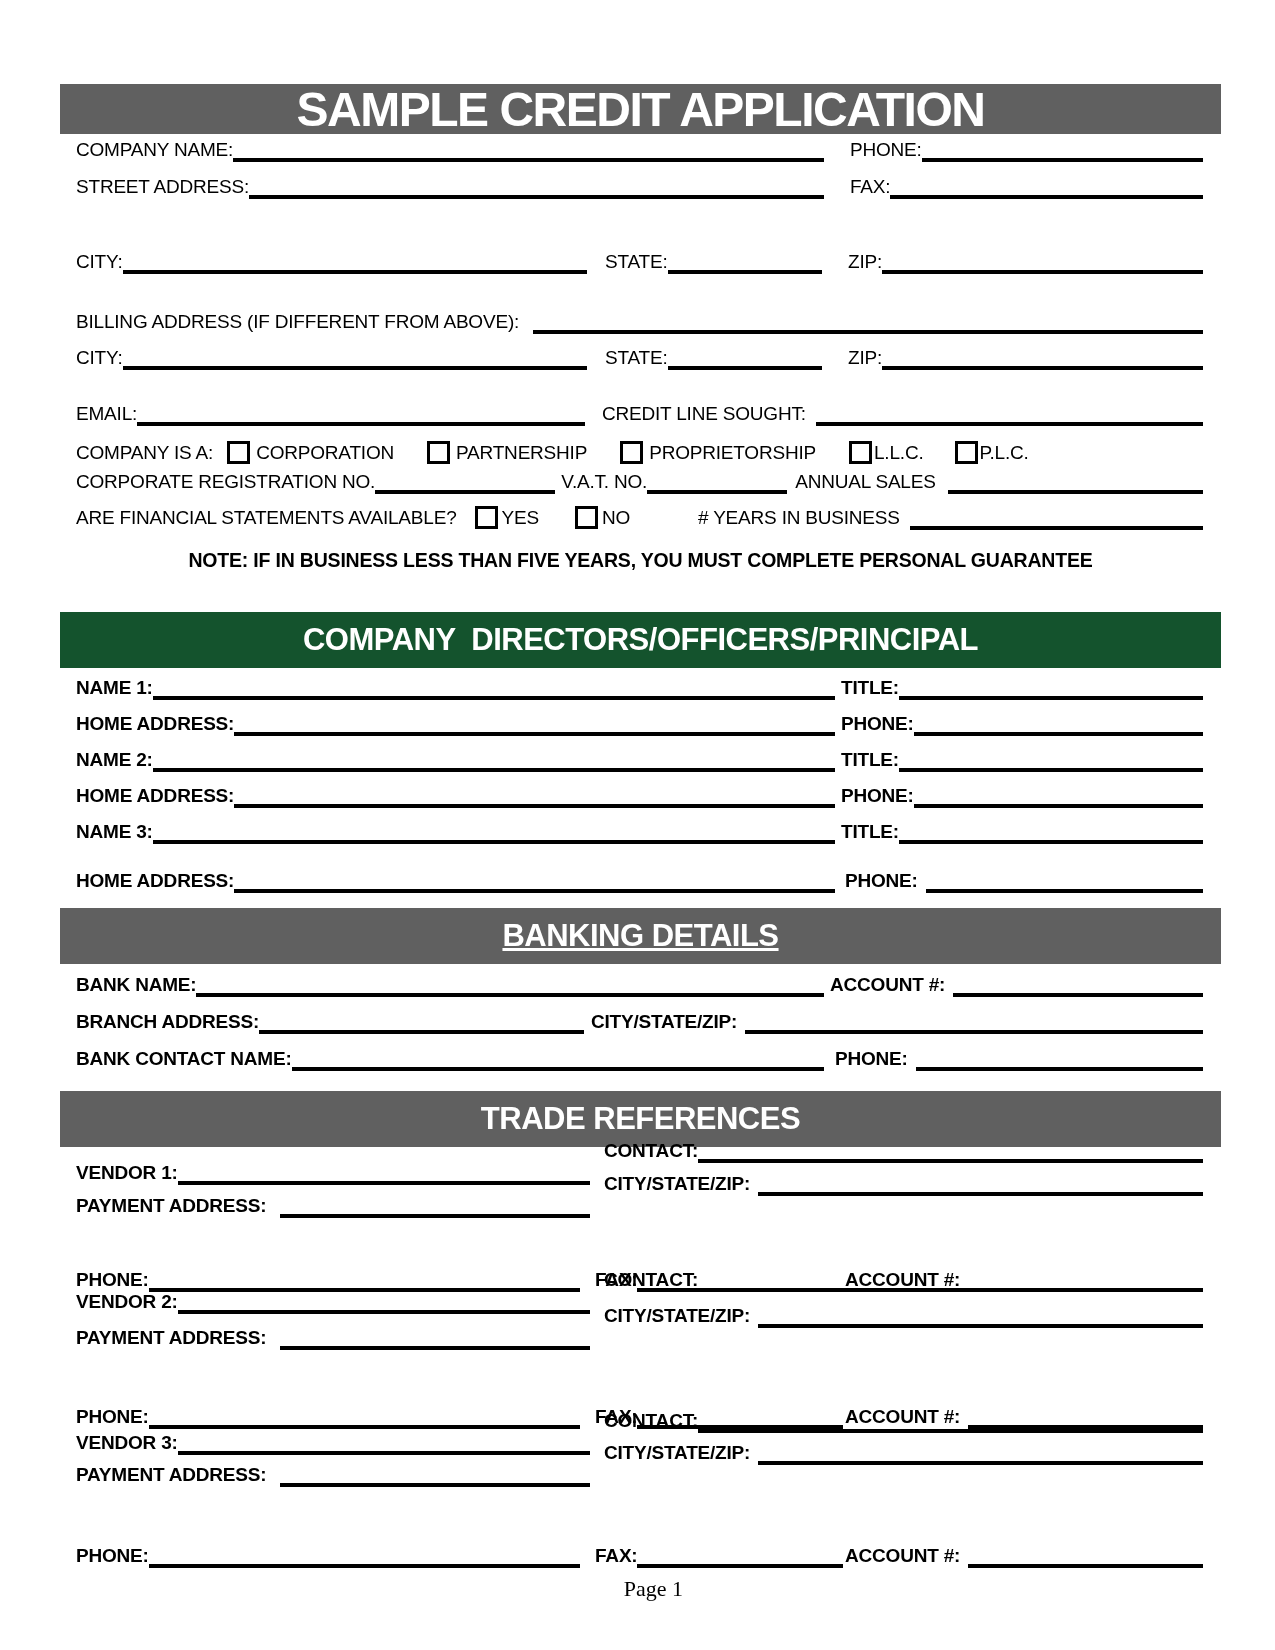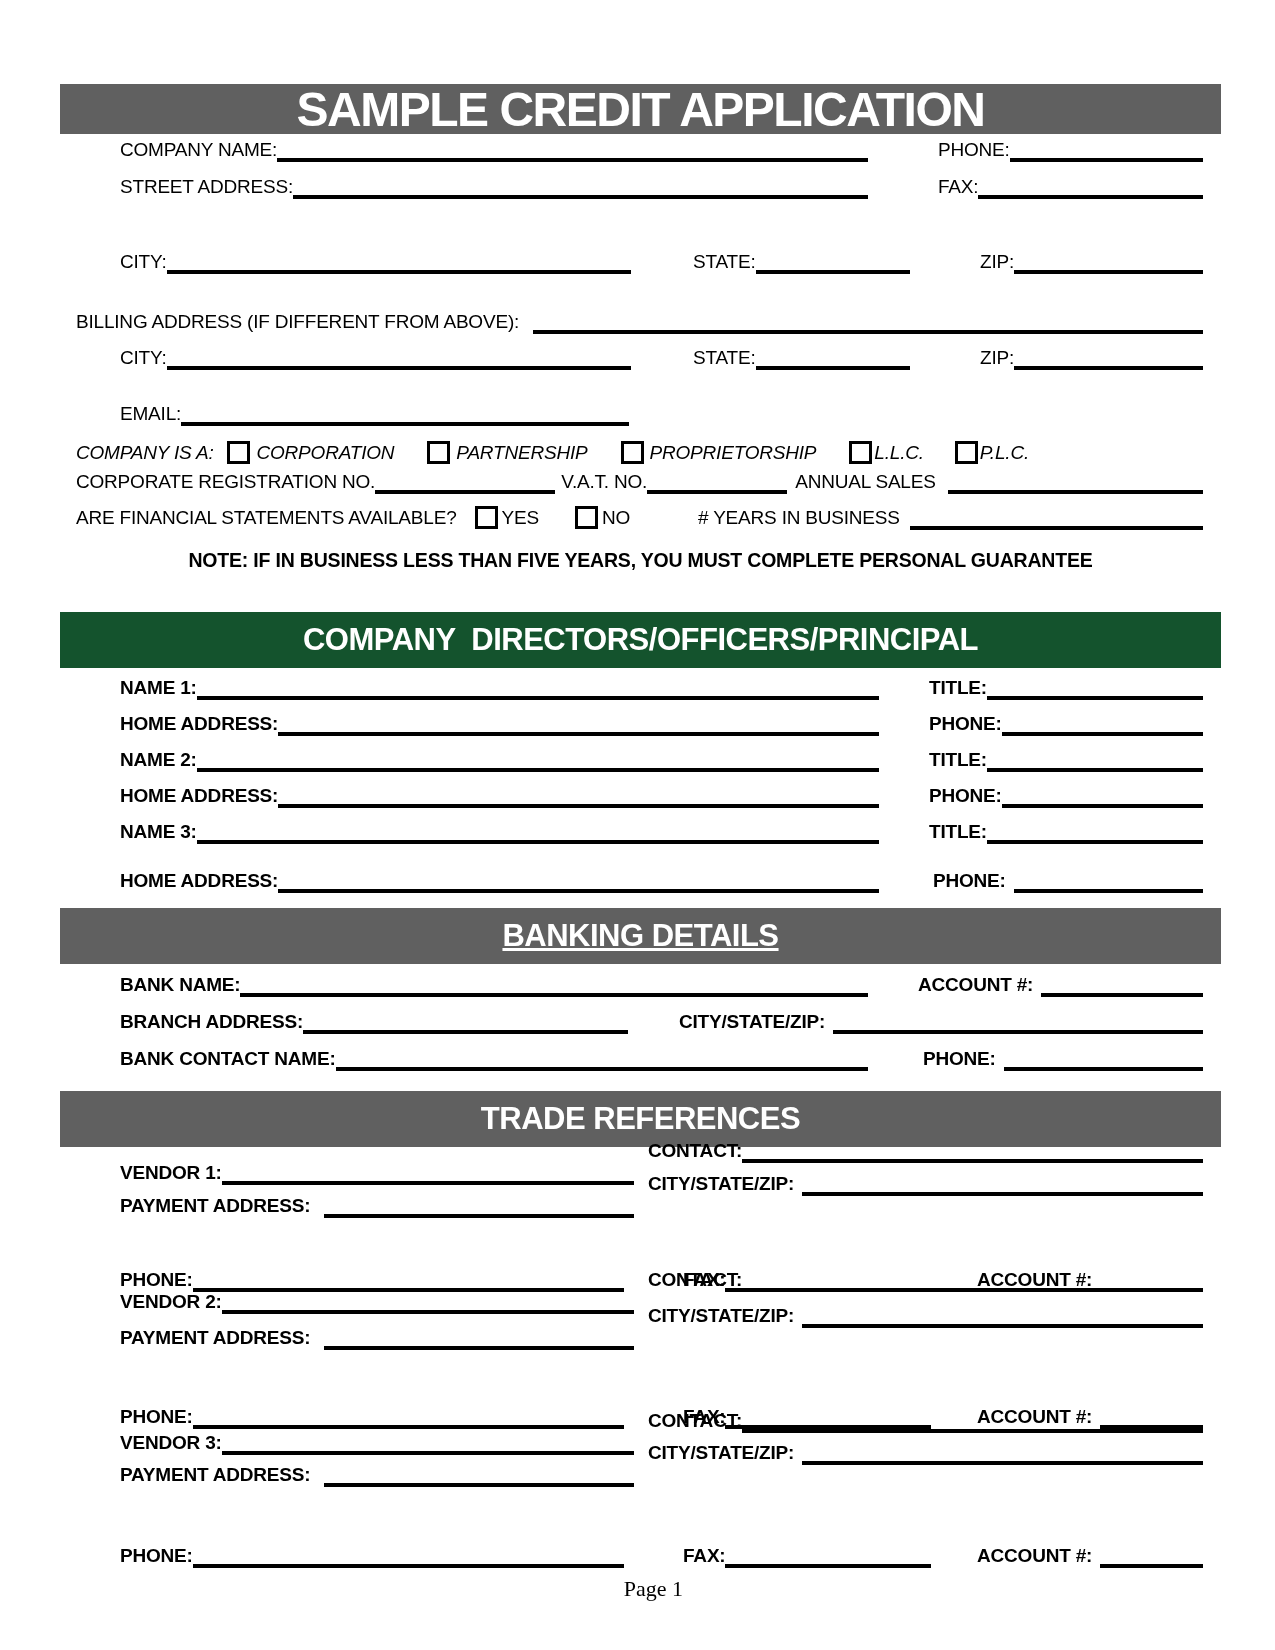--- a/index.html
+++ b/index.html
@@ -16,32 +16,32 @@
   .bar span { white-space:pre; }
   .bar.title { top:84px; height:50px; font-size:48px; letter-spacing:-1.5px; }
   .bar.section { height:56px; font-size:31px; letter-spacing:-0.5px; }
 
   
   .r {
     position:absolute; left:76px; width:1127px; height:26px;
     display:flex; align-items:flex-end;
     font-size:19px; line-height:1; letter-spacing:-0.2px;
   }
-  .grp { display:flex; align-items:flex-end; min-width:0;margin-left:44px; }
+  .grp { display:flex; align-items:flex-end; min-width:0; }
   .lbl { white-space:pre; padding-bottom:3px; flex:0 0 auto; }
   .ln  { border-bottom:4px solid #000; height:0; flex:1 1 auto; min-width:10px; }
   .sp  { flex:0 0 auto; }
   .b .lbl { font-weight:bold; }
 
   .cb {
     flex:0 0 auto; width:17px; height:17px; border:3px solid #000;
     background:#fff; box-sizing:content-box;
   }
   .cbrow { align-items:center; }
-  .cbrow .lbl { padding-bottom:0;font-style:italic; }
+  .cbrow .lbl { padding-bottom:0; }
 
   
   .tr2 { height:30px; }
   .tr2 .left  { width:514px; flex:0 0 514px; }
   .tr2 .right { flex:1 1 auto; margin-left:14px; margin-bottom:22px; }
 
   .note {
     position:absolute; top:549px; left:60px; width:1161px; text-align:center;
     font-weight:bold; font-size:19.5px; letter-spacing:-0.2px;
   }
@@ -122,20 +122,25 @@
       <span class="ln"></span>
     </span>
   </div>
 
   <div class="r" style="top:400px">
     <span class="grp" style="flex:0 0 509px">
       <span class="lbl">EMAIL:</span>
       <span class="ln"></span>
     </span>
     <span class="sp" style="width:17px"></span>
+    <span class="grp" style="flex:1">
+      <span class="lbl">CREDIT LINE SOUGHT:</span>
+      <span class="sp" style="width:10px"></span>
+      <span class="ln"></span>
+    </span>
   </div>
 
   <div class="r cbrow" style="top:439px">
     <span class="lbl">COMPANY IS A:</span>
     <span class="cb" style="margin-left:14px;margin-right:6px"></span>
     <span class="lbl">CORPORATION</span>
     <span class="cb" style="margin-left:33px;margin-right:6px"></span>
     <span class="lbl">PARTNERSHIP</span>
     <span class="cb" style="margin-left:33px;margin-right:6px"></span>
     <span class="lbl">PROPRIETORSHIP</span>

